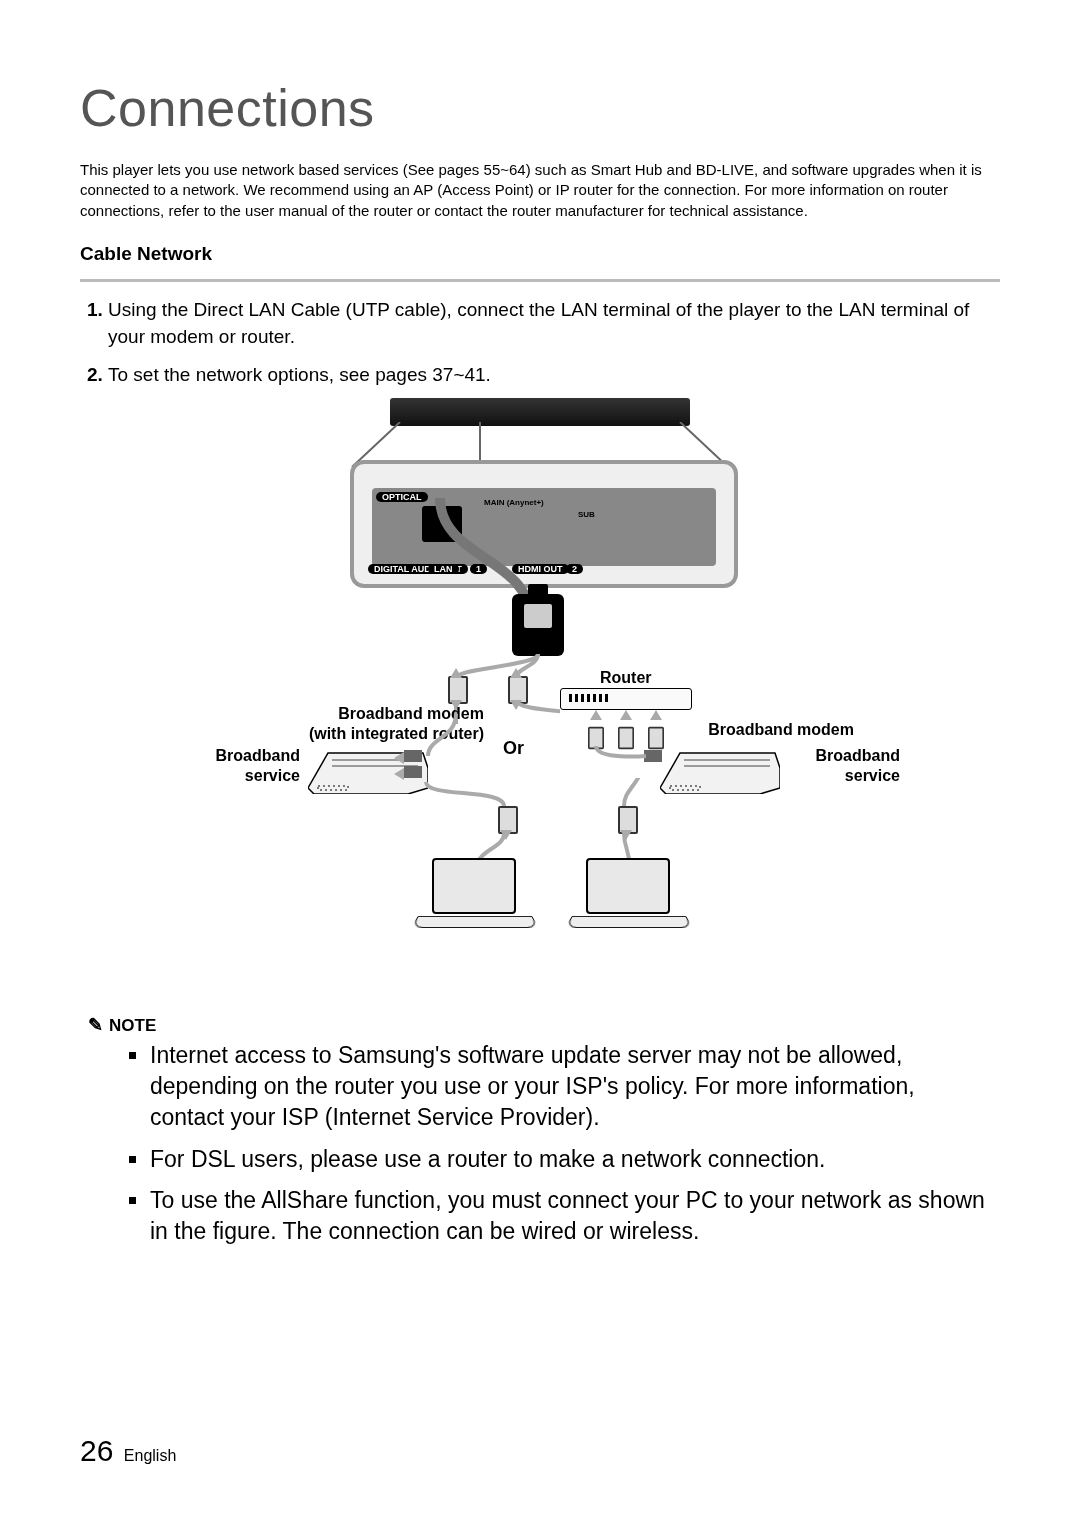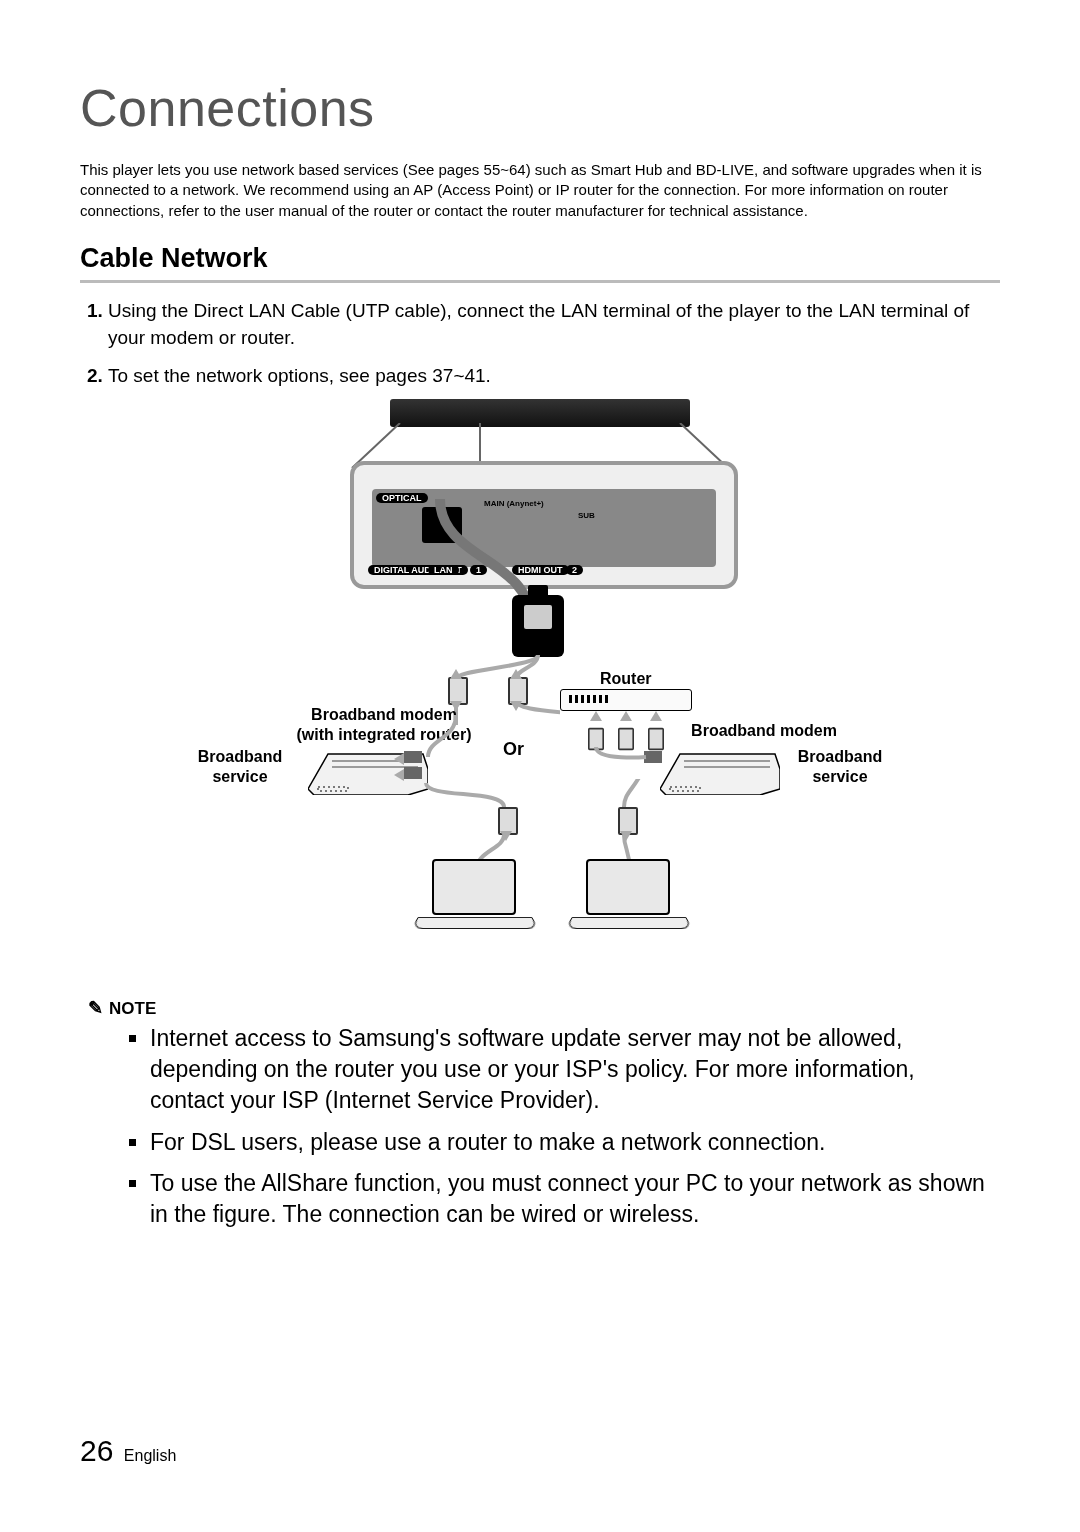--- a/index.html
+++ b/index.html
@@ -35,44 +35,44 @@
     font-size: 21px;
     padding: 9px 0;
     margin: 0 0 12px 0;
   }
   .intro {
     font-size: 15px;
     line-height: 1.35;
     margin: 0 0 22px 0;
   }
   .sub-heading {
-    font-size: 27px;
+    font-size: 19px;
     font-weight: bold;
     margin: 6px 0 2px 0;
-    padding-bottom: 6px;
+    padding-bottom: 14px;
     border-bottom: 3px solid #bbb;
   }
   ol.steps {
     margin: 14px 0 6px 0;
     padding-left: 28px;
     font-size: 19px;
     line-height: 1.45;
   }
   ol.steps li { margin-bottom: 10px; }
   ol.steps li::marker { font-weight: bold; }
   .diagram {
     width: 640px;
     height: 590px;
-    margin: 6px auto 8px auto;
+    margin: 6px auto 26px auto;
     position: relative;
     font-family: Arial, sans-serif;
     font-size: 16px;
     font-weight: bold;
   }
-  .dlabel { position: absolute; text-align: center; line-height: 1.2; }
+  .dlabel { position: absolute; text-align: right; line-height: 1.2; }
   .note-head {
     font-size: 17px;
     font-weight: bold;
     margin: 6px 0 2px 8px;
   }
   .note-head .note-icon {
     display: inline-block;
     margin-right: 6px;
     font-size: 18px;
   }

